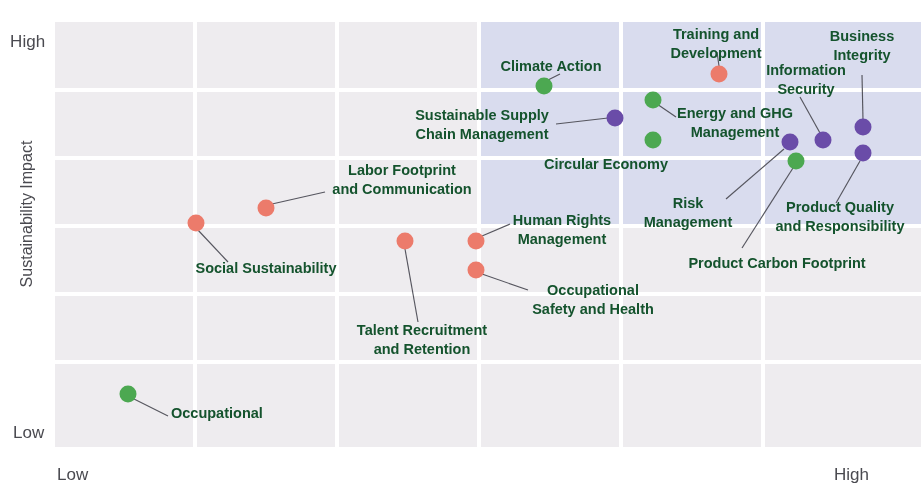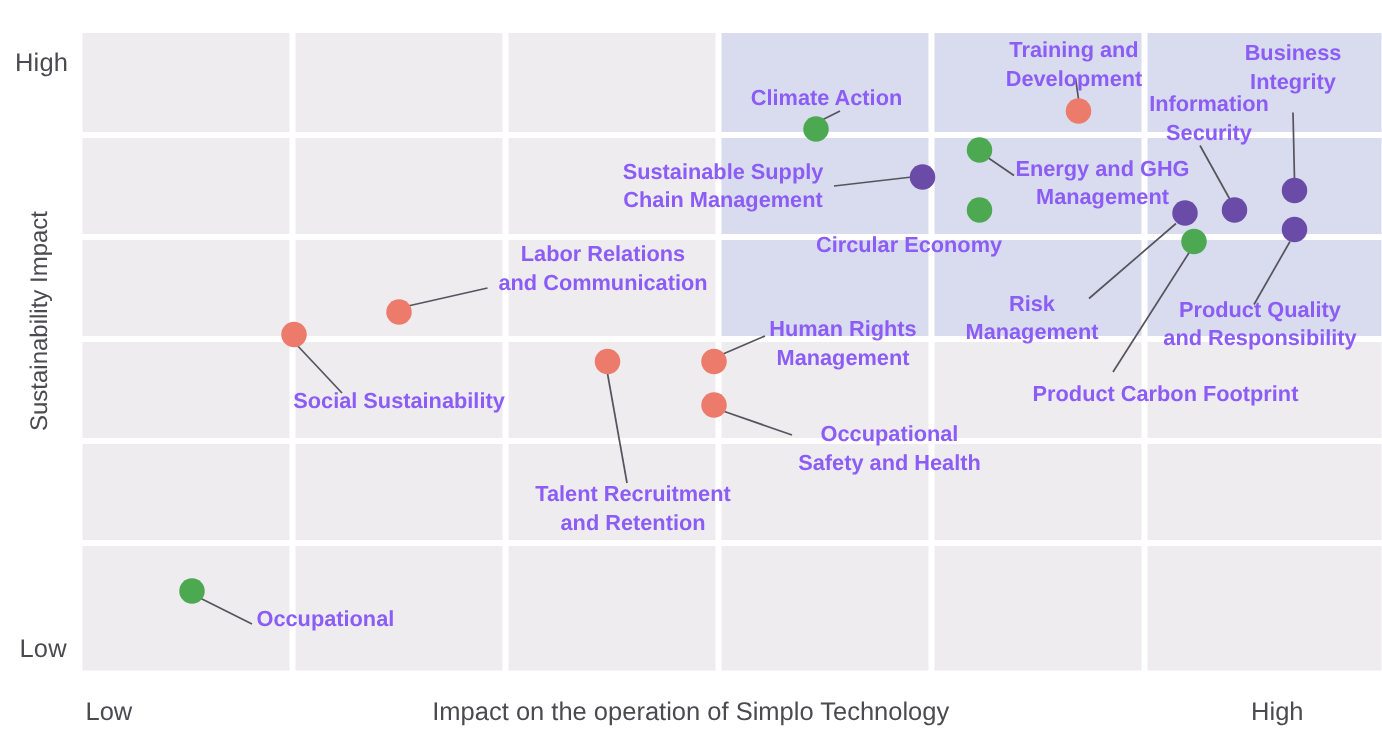--- a/index.html
+++ b/index.html
@@ -65,21 +65,21 @@
   svg.leaders{
     position:absolute;left:0;top:0;width:921px;height:497px;
     pointer-events:none;
   }
 
   
   .lbl{
     position:absolute;
     font-size:14.5px;
     font-weight:bold;
-    color:#8b5cf6;
+    color:#14532d;
     line-height:1.28;
     white-space:pre;
   }
   .lbl.c{ text-align:center; transform:translateX(-50%); }
   .lbl.l{ text-align:left; }
 </style>
 </head>
 <body>
 
 <div id="stage">
@@ -181,21 +181,21 @@
     <div class="pt" style="left:823px;top:140px;background:#6a4ca8;"></div>
     <div class="pt" style="left:863px;top:127px;background:#6a4ca8;"></div>
     <div class="pt" style="left:863px;top:153px;background:#6a4ca8;"></div>
   </div>
 
   <div>
     <div class="lbl l" style="left:171px;top:404px;">Occupational</div>
 
     <div class="lbl c" style="left:266px;top:259px;">Social Sustainability</div>
 
-    <div class="lbl c" style="left:402px;top:161px;">Labor Relations
+    <div class="lbl c" style="left:402px;top:161px;">Labor Footprint
 and Communication</div>
 
     <div class="lbl c" style="left:422px;top:321px;">Talent Recruitment
 and Retention</div>
 
     <div class="lbl c" style="left:562px;top:211px;">Human Rights
 Management</div>
 
     <div class="lbl c" style="left:593px;top:281px;">Occupational
 Safety and Health</div>
@@ -227,15 +227,14 @@
     <div class="lbl c" style="left:840px;top:198px;">Product Quality
 and Responsibility</div>
   </div>
 
   <div class="ax-high-y">High</div>
   <div class="ax-low-y">Low</div>
   <div class="ax-y-title">Sustainability Impact</div>
 
   <div class="ax-low-x">Low</div>
   <div class="ax-high-x" style="transform:translateX(-100%);">High</div>
-  <div class="ax-x-title">Impact on the operation of Simplo Technology</div>
 
 </div>
 
 </body></html>

